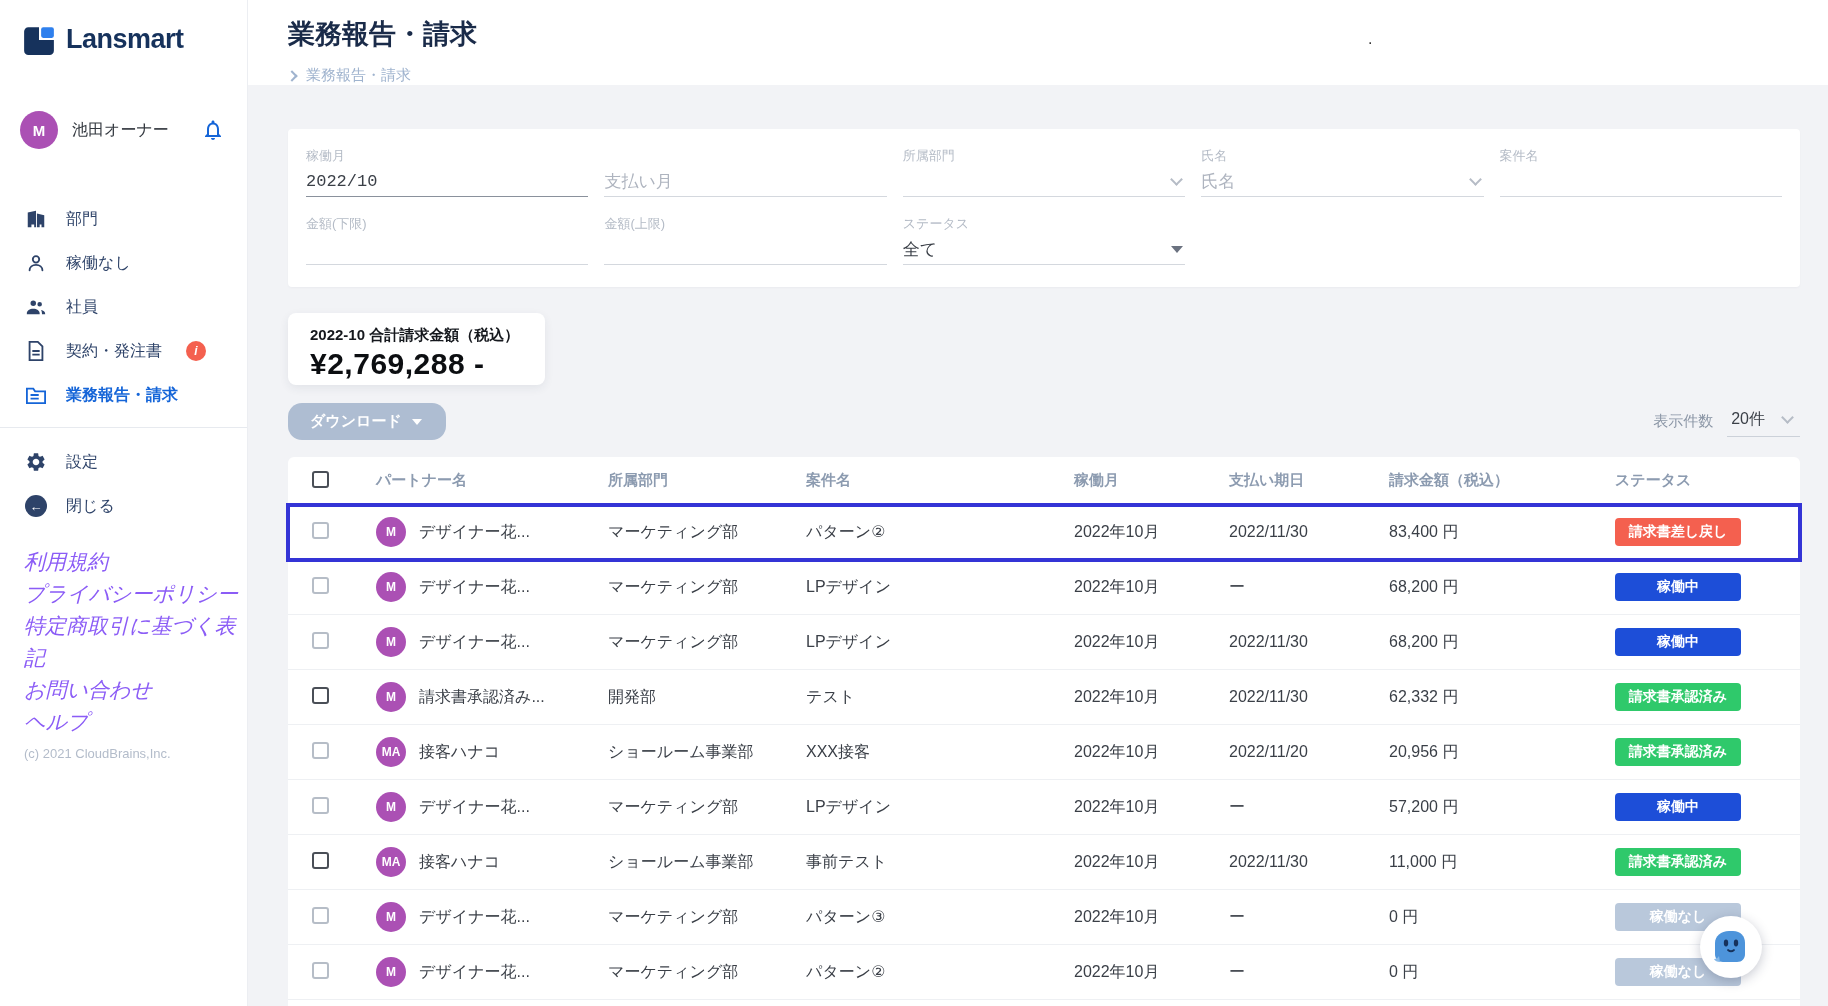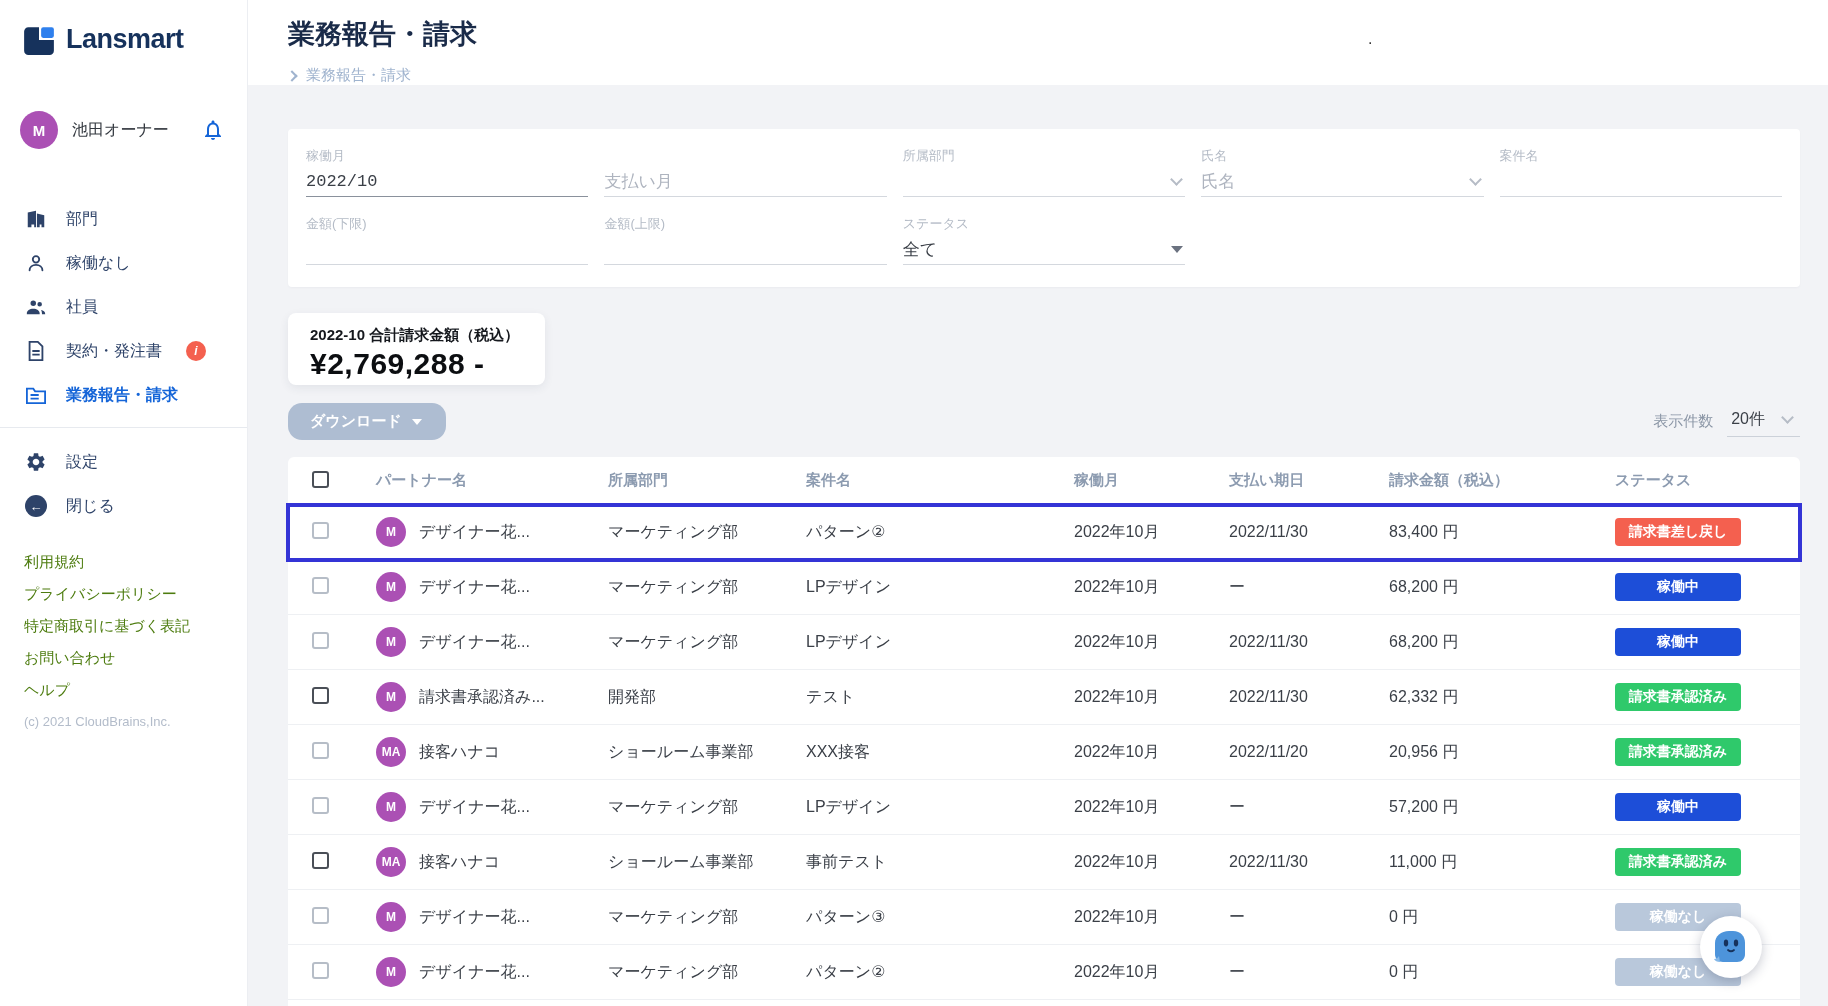--- a/index.html
+++ b/index.html
@@ -16,21 +16,21 @@
   .user-name { font-size:16px; color:#33383f; margin-left:14px; flex:1; }
   .bell { width:24px; height:24px; flex:none; cursor:pointer; }
   .menu { margin-top:48px; }
   .menu-item { display:flex; align-items:center; gap:18px; height:44px; padding-left:24px; font-size:16px; color:#2e4369; cursor:pointer; }
   .menu-item .mi-icon { width:24px; height:24px; display:flex; align-items:center; justify-content:center; }
   .menu-item.active { color:#1565d8; font-weight:bold; }
   .info-badge { width:20px; height:20px; border-radius:50%; background:#f4604f; color:#fff; font-size:12px; font-weight:bold; display:flex; align-items:center; justify-content:center; margin-left:6px; font-style:italic; }
   .side-divider { height:1px; background:#e7eaef; margin:10px 0 12px 0; }
   .circle-back { width:22px; height:22px; border-radius:50%; background:#2e4369; color:#fff; display:flex; align-items:center; justify-content:center; font-size:13px; }
   .side-footer { margin:18px 0 0 24px; }
-  .side-link { font-size:15px; color:#4d7c0f; line-height:32px; cursor:pointer; }
+  .side-link { font-size:21px; color:#8b5cf6; line-height:32px; cursor:pointer;font-style:italic; }
   .copyright { font-size:13px; color:#b3bcca; margin-top:8px; }
 
   
   .main { flex:1; display:flex; flex-direction:column; background:#f2f3f6; }
   .topbar { background:#fff; height:104px; padding:16px 0 0 40px; position:relative; }
   .page-title { font-size:27px; font-weight:bold; color:#1a2b49; }
   .breadcrumb { display:flex; align-items:center; gap:10px; margin-top:14px; font-size:15px; color:#9fb3ce; }
   .bc-chev { width:8px; height:8px; border-right:2px solid #9fb3ce; border-bottom:2px solid #9fb3ce; transform:rotate(-45deg); margin-top:1px; }
   .stray-dot { position:absolute; left:1120px; top:30px; font-size:16px; color:#333; }
 

